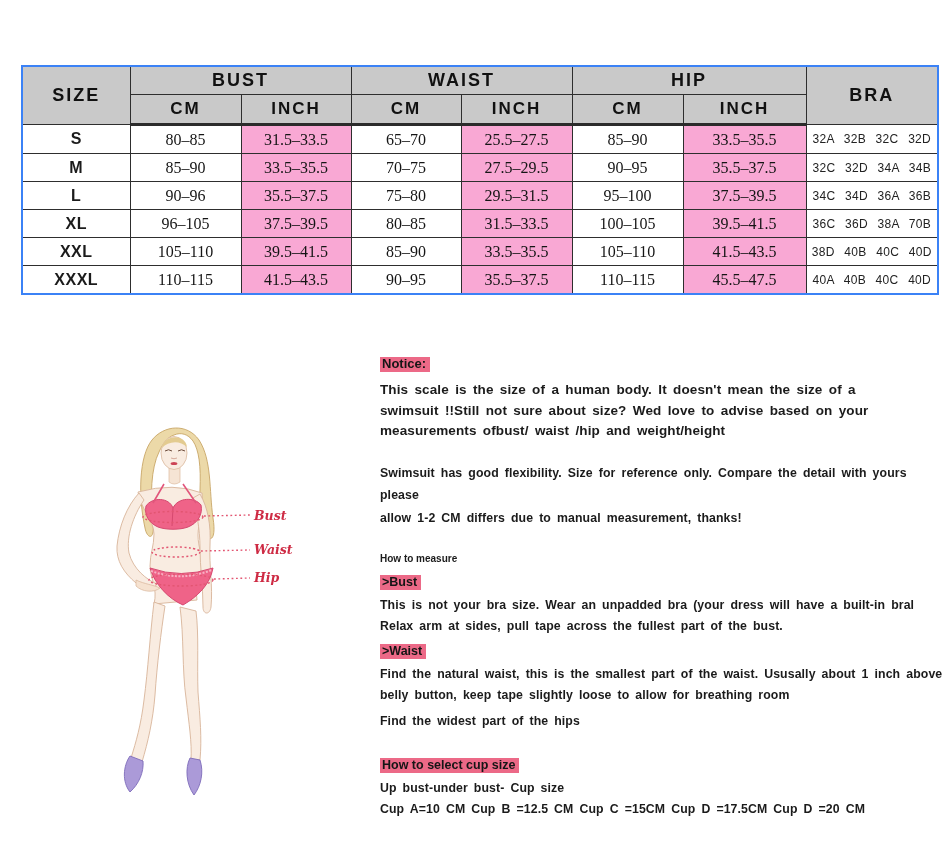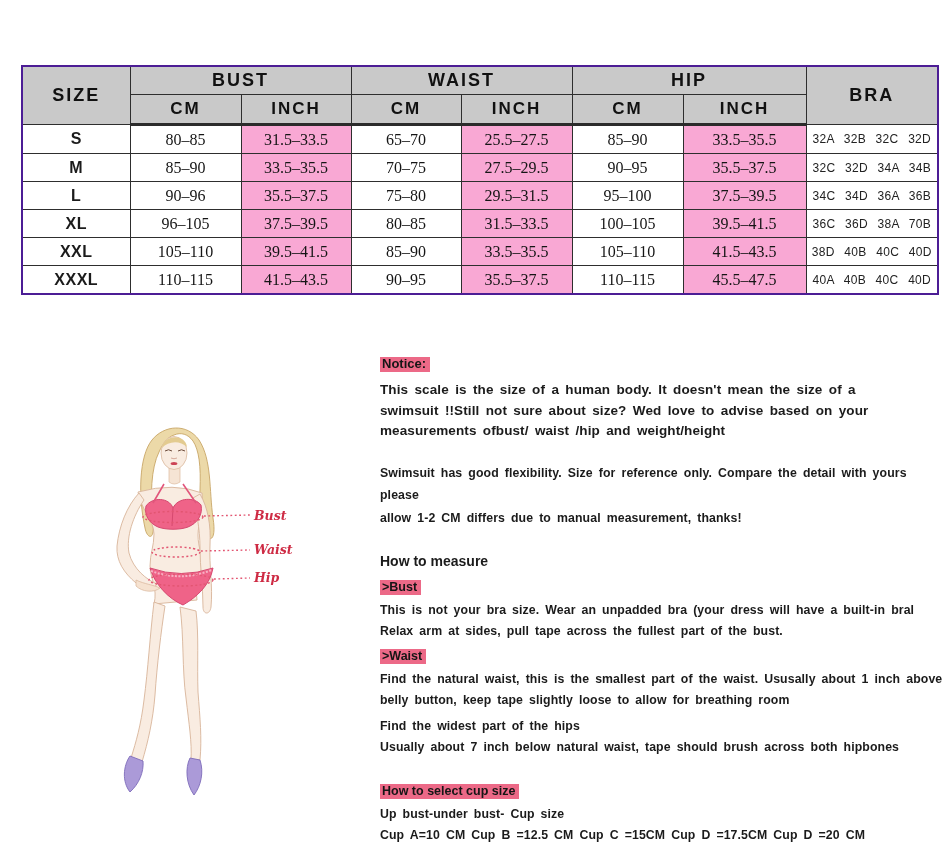--- a/index.html
+++ b/index.html
@@ -2,21 +2,21 @@
 <html><head>
 <meta charset="utf-8">
 <style>
   html,body{margin:0;padding:0;}
   body{width:950px;height:850px;position:relative;background:#ffffff;overflow:hidden;
        font-family:"Liberation Sans",sans-serif;color:#1b1b1b;}
 
   
   .size-table-wrap{position:absolute;left:21px;top:65px;}
   table.size-table{border-collapse:collapse;table-layout:fixed;width:916px;
-       border:2px solid #4c1d95;}
+       border:2px solid #3b82f6;}
   table.size-table th,table.size-table td{border:1px solid #2e2e2e;padding:0;text-align:center;
        overflow:hidden;white-space:nowrap;}
   tr.h1 th,tr.h2 th{background:#c9c9c9;font-weight:700;color:#111;}
   tr.h1 th{height:27px;font-size:18px;letter-spacing:2px;}
   tr.h2 th{height:28px;font-size:17px;letter-spacing:2px;border-bottom:3px solid #2b2b2b;}
   th.rspan{font-size:18px;letter-spacing:1.5px;}
   td{height:27px;}
   td.size-cell{font-size:16px;font-weight:700;letter-spacing:0.5px;}
   td.num{font-family:"Liberation Serif","DejaVu Serif",serif;font-size:16px;color:#151515;}
   td.inch{background:#f9a8d4;}
@@ -28,21 +28,21 @@
        font-weight:bold;font-size:12.5px;fill:#ce2b44;}
 
   
   .notes{position:absolute;left:380px;top:354px;width:565px;font-weight:700;}
   .hl{background:#ec6987;display:inline-block;padding:0 4px 1px 2px;line-height:14px;color:#151515;}
   .h-sm{font-size:12.5px;}
   .h-md{font-size:13px;}
   .para-lg div{font-size:13.5px;line-height:20.5px;word-spacing:2.5px;letter-spacing:0.1px;}
   .para div{font-size:12.3px;line-height:21px;word-spacing:2.5px;letter-spacing:0.1px;}
   .flex-para div{line-height:22.5px;}
-  .plain{font-size:14px;}
+  .plain{font-size:10px;}
   .mt8{margin-top:8px;}  .mt6{margin-top:5px;}  .mt5{margin-top:4px;}
   .mt20{margin-top:21px;} .mt22{margin-top:20px;} .mt24{margin-top:24px;}
 </style>
 </head>
 <body>
 
 <div class="size-table-wrap">
   <table class="size-table">
     <colgroup>
       <col style="width:108px">
@@ -199,20 +199,19 @@
     <div>This is not your bra size. Wear an unpadded bra (your dress will have a built-in bral</div>
     <div>Relax arm at sides, pull tape across the fullest part of the bust.</div>
   </div>
   <div class="mt5"><span class="hl h-sm">&gt;Waist</span></div>
   <div class="para mt6">
     <div>Find the natural waist, this is the smallest part of the waist. Ususally about 1 inch above</div>
     <div>belly button, keep tape slightly loose to allow for breathing room</div>
   </div>
   <div class="para mt6">
     <div>Find the widest part of the hips</div>
-    <div>Usually about 7 inch below natural waist, tape should brush across both hipbones</div>
   </div>
   <div class="mt20" style="margin-top:23px;"><span class="hl h-sm">How to select cup size</span></div>
   <div class="para mt6">
     <div>Up bust-under bust- Cup size</div>
     <div>Cup A=10 CM Cup B =12.5 CM Cup C =15CM Cup D =17.5CM Cup D =20 CM</div>
   </div>
 </div>
 
 </body></html>

